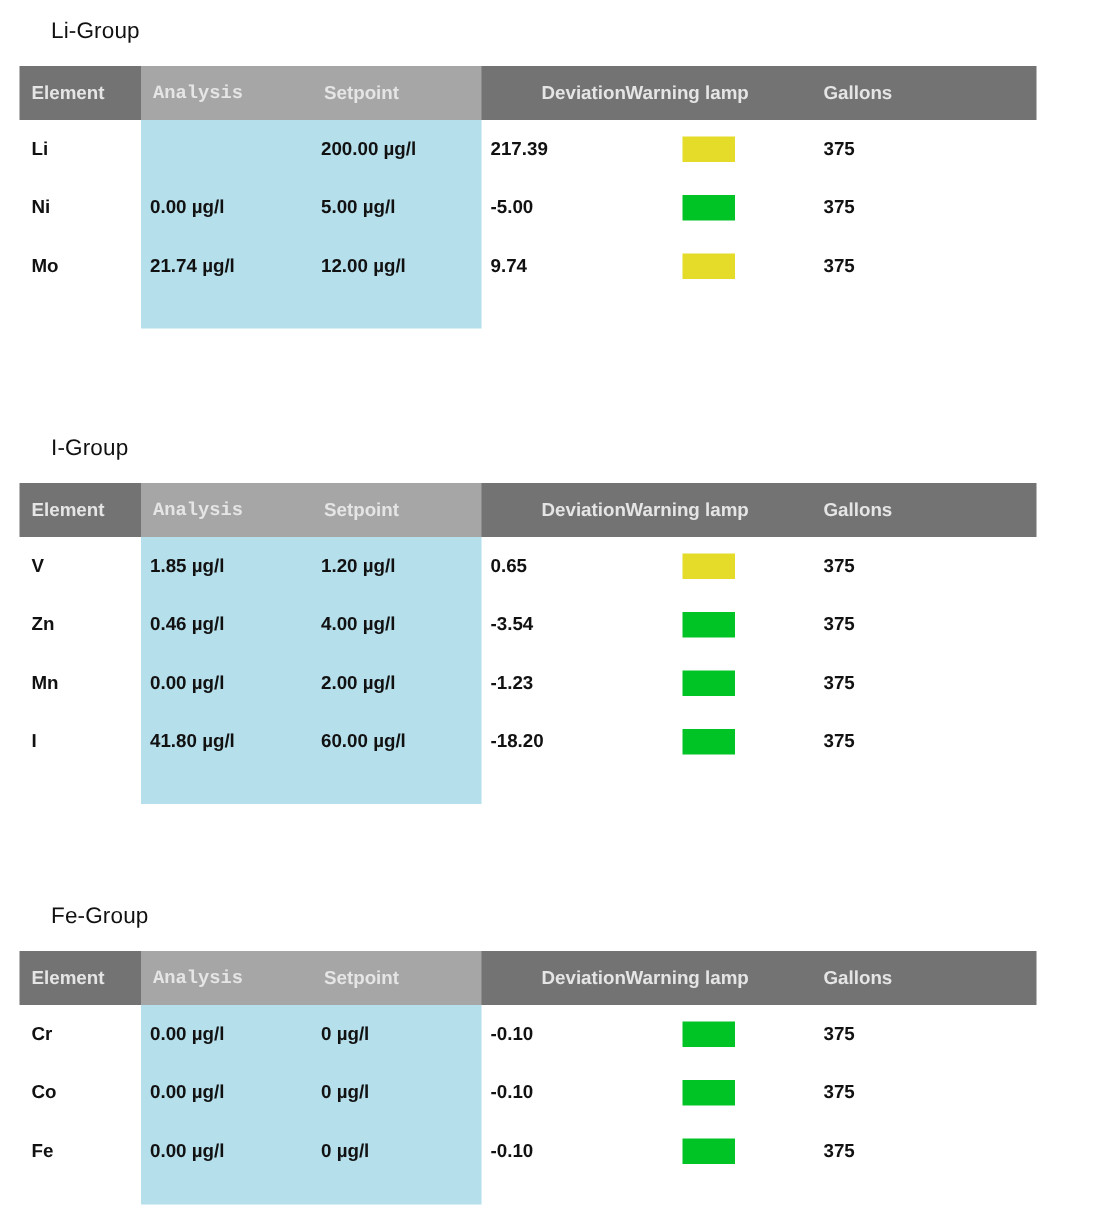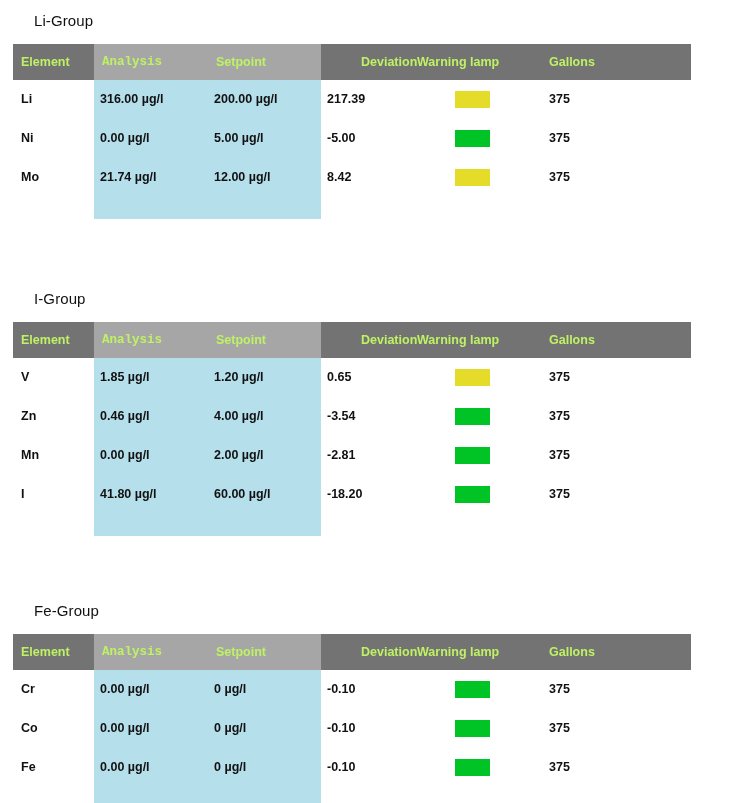--- a/index.html
+++ b/index.html
@@ -57,21 +57,21 @@
     height: 36px;
     background: #a6a6a6;
   }
   .hcell {
     position: absolute;
     top: 0;
     height: 36px;
     line-height: 36px;
     font-size: 12.5px;
     font-weight: bold;
-    color: #bef264;
+    color: #e5e5e5;
     white-space: nowrap;
   }
   .h-element  { left: 8px; }
   .h-analysis { left: 89px; font-family: Liberation Mono, monospace; }
   .h-setpoint { left: 203px; }
   .h-deviation{ left: 316px; margin-left: 32px; }
   .h-warning  { left: 404px; }
   .h-gallons  { left: 536px; }
 
   .body-rows {
@@ -136,21 +136,20 @@
             <div class="hcell h-analysis">Analysis</div>
             <div class="hcell h-setpoint">Setpoint</div>
             <div class="hcell h-deviation">Deviation</div>
             <div class="hcell h-warning">Warning lamp</div>
             <div class="hcell h-gallons">Gallons</div>
           </div>
           <div class="body-rows">
             <div class="blue-band" style="height: 139px; background: rgb(182, 223, 236);"></div>
             <div class="drow">
               <div class="dcell c-element">Li</div>
-              <div class="dcell c-analysis">316.00 µg/l</div>
               <div class="dcell c-setpoint">200.00 µg/l</div>
               <div class="dcell c-deviation">217.39</div>
               <div class="dcell c-gallons">375</div>
               <div class="lamp-cell">
                 <span class="lamp" style="background: rgb(228, 220, 40);"></span>
               </div>
             </div>
             <div class="drow">
               <div class="dcell c-element">Ni</div>
               <div class="dcell c-analysis">0.00 µg/l</div>
@@ -158,21 +157,21 @@
               <div class="dcell c-deviation">-5.00</div>
               <div class="dcell c-gallons">375</div>
               <div class="lamp-cell">
                 <span class="lamp" style="background: rgb(0, 196, 37);"></span>
               </div>
             </div>
             <div class="drow">
               <div class="dcell c-element">Mo</div>
               <div class="dcell c-analysis">21.74 µg/l</div>
               <div class="dcell c-setpoint">12.00 µg/l</div>
-              <div class="dcell c-deviation">8.42</div>
+              <div class="dcell c-deviation">9.74</div>
               <div class="dcell c-gallons">375</div>
               <div class="lamp-cell">
                 <span class="lamp" style="background: rgb(228, 220, 40);"></span>
               </div>
             </div>
             <div class="tail-pad"></div>
           </div>
         </div>
       </div>
       <div class="group-block" style="top: 290px;">
@@ -206,21 +205,21 @@
               <div class="dcell c-deviation">-3.54</div>
               <div class="dcell c-gallons">375</div>
               <div class="lamp-cell">
                 <span class="lamp" style="background: rgb(0, 196, 37);"></span>
               </div>
             </div>
             <div class="drow">
               <div class="dcell c-element">Mn</div>
               <div class="dcell c-analysis">0.00 µg/l</div>
               <div class="dcell c-setpoint">2.00 µg/l</div>
-              <div class="dcell c-deviation">-2.81</div>
+              <div class="dcell c-deviation">-1.23</div>
               <div class="dcell c-gallons">375</div>
               <div class="lamp-cell">
                 <span class="lamp" style="background: rgb(0, 196, 37);"></span>
               </div>
             </div>
             <div class="drow">
               <div class="dcell c-element">I</div>
               <div class="dcell c-analysis">41.80 µg/l</div>
               <div class="dcell c-setpoint">60.00 µg/l</div>
               <div class="dcell c-deviation">-18.20</div>

